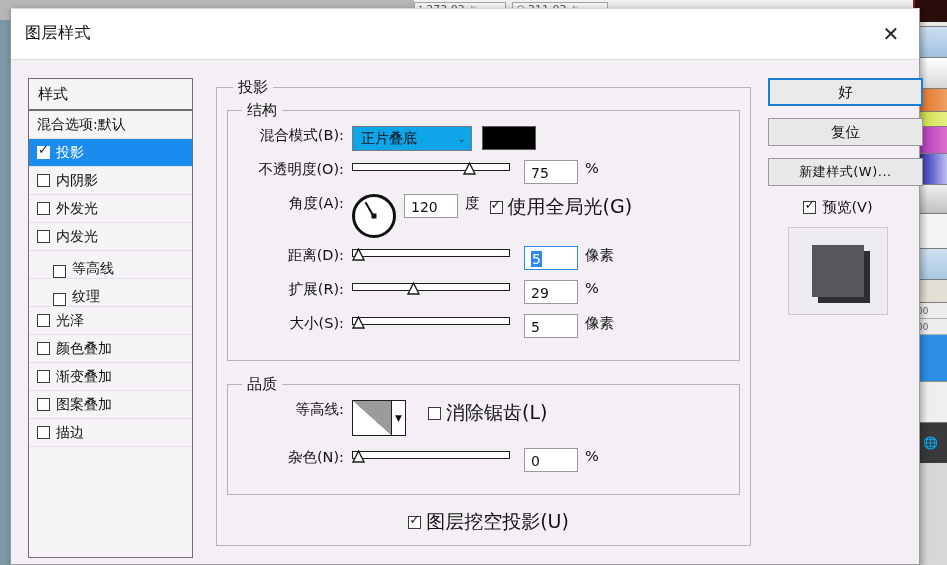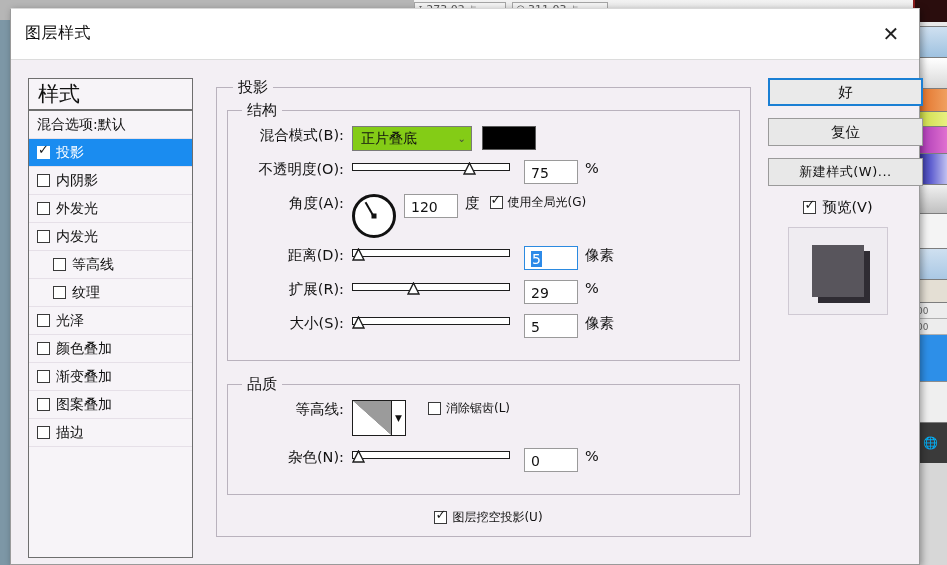--- a/index.html
+++ b/index.html
@@ -90,31 +90,31 @@
   
   .styles-panel {
     position: absolute; left: 17px; top: 18px;
     width: 165px; height: 480px;
     background: #f7f4f8;
     border: 1px solid #6e6e6e;
     box-sizing: border-box;
   }
   .styles-header {
     height: 30px; line-height: 30px; padding-left: 9px;
-    font-size: 21px; color: #111;
+    font-size: 15px; color: #111;
     border-bottom: 2px solid #6e6e6e;
     background: #f7f4f8;
   }
   .style-row {
     height: 28px; display: flex; align-items: center;
     padding-left: 8px; font-size: 14px; color: #111;
     border-bottom: 1px solid #e6e0e8;
     cursor: default; box-sizing: border-box;
   }
-  .style-row.indent { padding-left: 24px; }
+  .style-row.indent { padding-left: 24px; align-items: flex-end; }
   .style-row.selected { background: #1a8cf0; color: #fff; }
   .cb {
     width: 13px; height: 13px; flex: 0 0 13px;
     border: 1px solid #3a3a3a; background: #fff;
     margin-right: 6px; position: relative; box-sizing: border-box;
   }
   .cb.checked::after {
     content: "✓"; position: absolute; left: 0px; top: -4px;
     font-size: 13px; color: #1a1a1a; line-height: 13px;
   }
@@ -147,21 +147,21 @@
     font-size: 14px; color: #111; padding-left: 6px;
     box-sizing: border-box;
   }
   .num.sel-text {
     border: 1px solid #2b8ae0;
   }
   .num.sel-text span { background: #2d8ae8; color: #fff; padding: 0 1px; }
 
   .combo {
     width: 120px; height: 25px;
-    background: #84cc16; border: 1px solid #7a7a7a;
+    background: #0ea5e9; border: 1px solid #7a7a7a;
     display: flex; align-items: center; justify-content: space-between;
     padding: 0 5px 0 8px; font-size: 14px; color: #111;
     box-sizing: border-box; cursor: pointer;
   }
   .combo .chev { font-size: 10px; color: #444; }
   .swatch-color {
     width: 52px; height: 22px; background: #000;
     border: 1px solid #5a5a5a; margin-left: 10px; cursor: pointer;
   }
 
@@ -188,21 +188,21 @@
     width: 17px; height: 2px; background: #111;
     transform-origin: 0 50%;
     transform: rotate(-120deg);
   }
   .dial .hub {
     position: absolute; left: 50%; top: 50%; width: 5px; height: 5px;
     background: #111; transform: translate(-50%,-50%);
   }
 
   .chk-inline {
-    display: flex; align-items: center; font-size: 12px;
+    display: flex; align-items: center; font-size: 19px;
     color: #111; margin-left: 10px; cursor: pointer; white-space: nowrap;
   }
   .chk-inline .cb { margin-right: 5px; }
 
   
   .contour {
     width: 54px; height: 36px; border: 1.5px solid #1d1d1d;
     background: #fff; position: relative; cursor: pointer;
     display: flex; box-sizing: border-box;
   }

